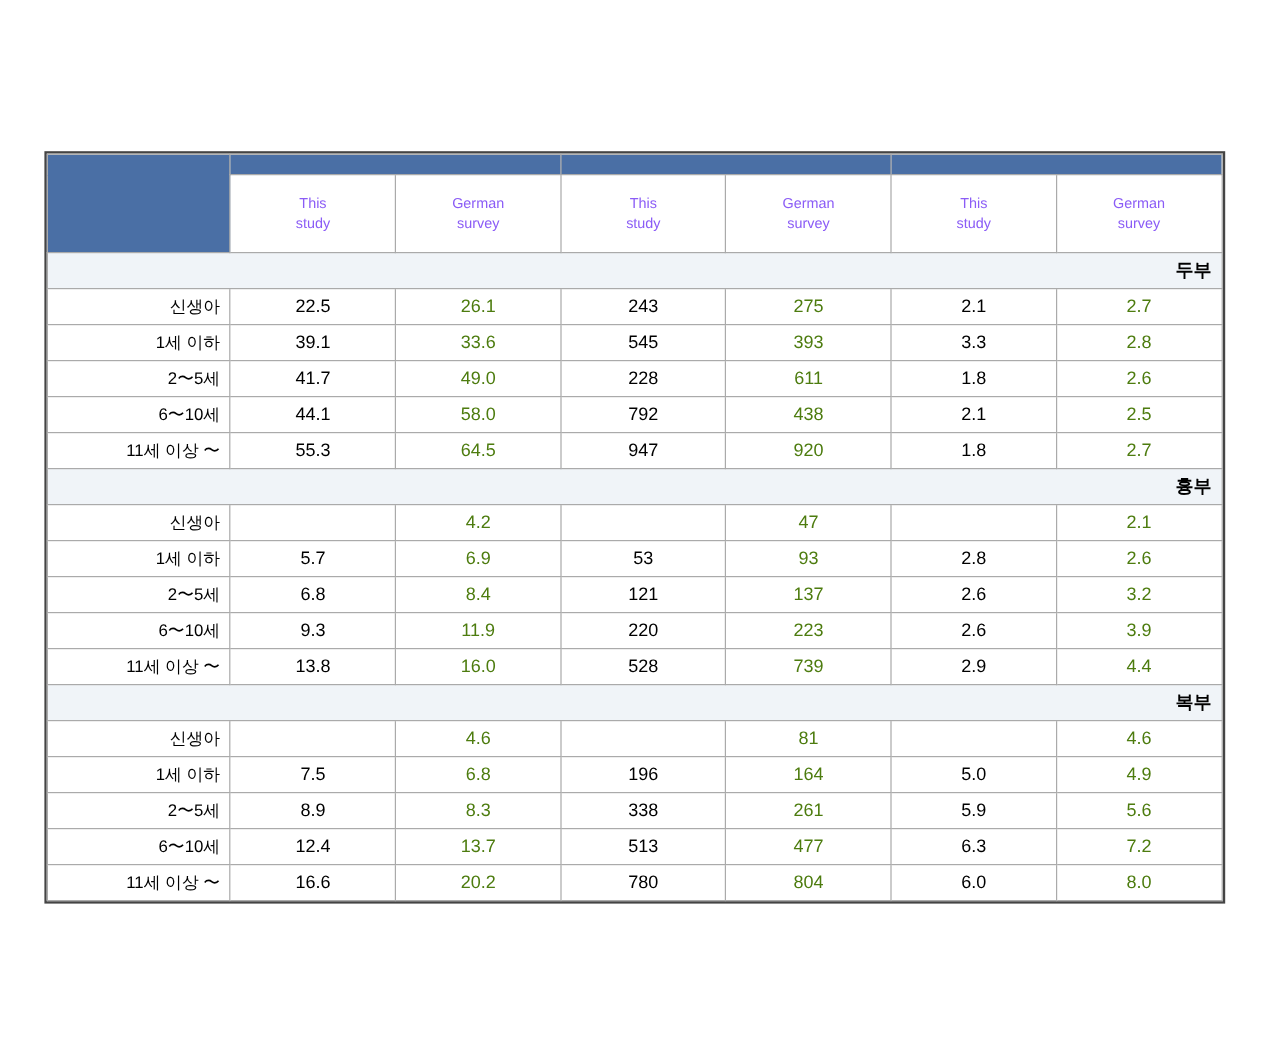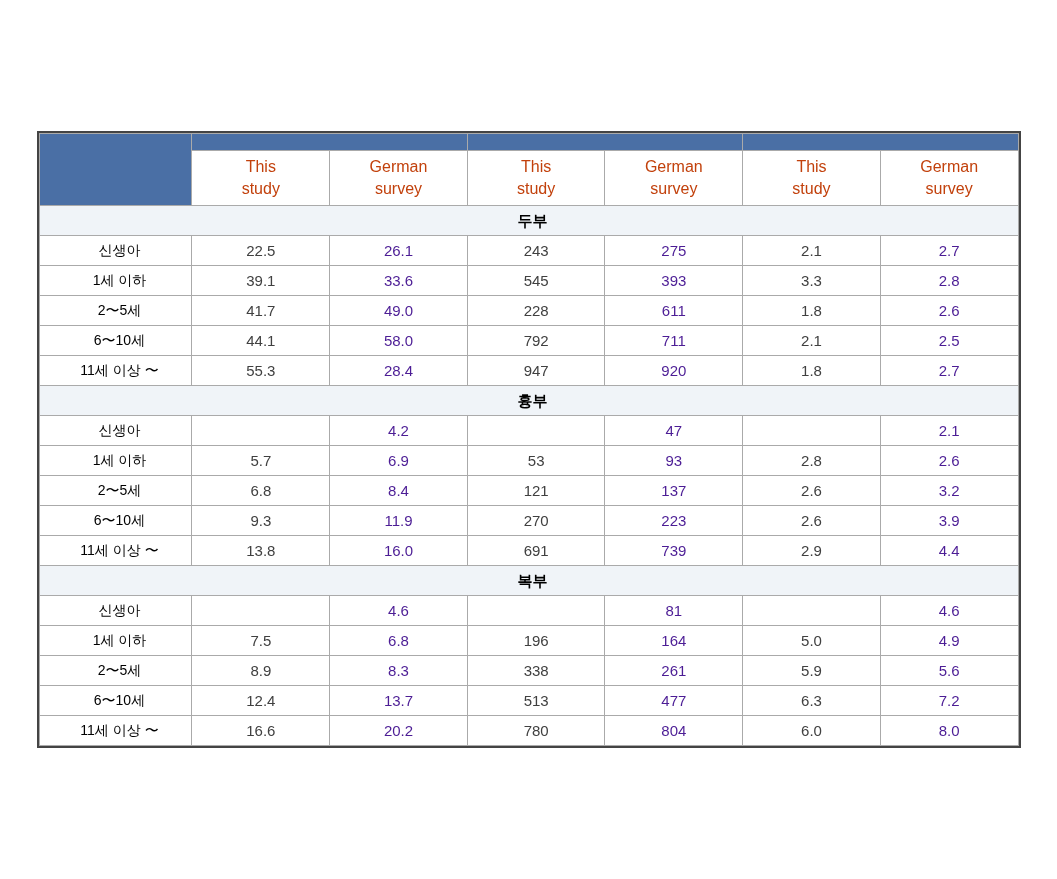--- a/index.html
+++ b/index.html
@@ -31,50 +31,50 @@
     
     .header-main th {
       background-color: #4a6fa5;
       color: #fff;
       font-weight: bold;
       font-size: 15px;
       padding: 8px 6px;
     }
     .header-sub th {
       background-color: #fff;
-      color: #c2410c;
+      color: #8b5cf6;
       font-weight: normal;
-      font-size: 16px;
-      padding: 5px 4px;
+      font-size: 12px;
+      padding: 15px 4px;
     }
     
     .category-row td {
       background-color: #f0f4f8;
       font-weight: bold;
       color: #000;
       font-size: 15px;
     }
     
     .data-row td {
       background-color: #fff;
     }
     .data-row td:first-child {
       color: #000;
       font-size: 14px;
       margin-left: 16px;
     }
     .this-study {
-      color: #404040;
+      color: #000000;
     }
     .german-survey {
-      color: #4c1d95;
+      color: #4d7c0f;
     }
     .col-protocol {
       width: 150px;
-      text-align: center;
+      text-align: right;
       padding-left: 16px;
     }
     .col-data {
       width: 135px;
     }
   </style>
 </head>
 <body>
 
 <div class="table-wrapper">
@@ -124,28 +124,28 @@
           <td class="col-data this-study">228</td>
           <td class="col-data german-survey">611</td>
           <td class="col-data this-study">1.8</td>
           <td class="col-data german-survey">2.6</td>
         </tr>
         <tr class="data-row">
           <td class="col-protocol">6〜10세</td>
           <td class="col-data this-study">44.1</td>
           <td class="col-data german-survey">58.0</td>
           <td class="col-data this-study">792</td>
-          <td class="col-data german-survey">711</td>
+          <td class="col-data german-survey">438</td>
           <td class="col-data this-study">2.1</td>
           <td class="col-data german-survey">2.5</td>
         </tr>
         <tr class="data-row">
           <td class="col-protocol">11세  이상 〜</td>
           <td class="col-data this-study">55.3</td>
-          <td class="col-data german-survey">28.4</td>
+          <td class="col-data german-survey">64.5</td>
           <td class="col-data this-study">947</td>
           <td class="col-data german-survey">920</td>
           <td class="col-data this-study">1.8</td>
           <td class="col-data german-survey">2.7</td>
         </tr>
         <tr class="category-row">
           <td colspan="7" class="col-protocol">흉부</td>
         </tr>
         <tr class="data-row">
           <td class="col-protocol">신생아</td>
@@ -171,30 +171,30 @@
           <td class="col-data german-survey">8.4</td>
           <td class="col-data this-study">121</td>
           <td class="col-data german-survey">137</td>
           <td class="col-data this-study">2.6</td>
           <td class="col-data german-survey">3.2</td>
         </tr>
         <tr class="data-row">
           <td class="col-protocol">6〜10세</td>
           <td class="col-data this-study">9.3</td>
           <td class="col-data german-survey">11.9</td>
-          <td class="col-data this-study">270</td>
+          <td class="col-data this-study">220</td>
           <td class="col-data german-survey">223</td>
           <td class="col-data this-study">2.6</td>
           <td class="col-data german-survey">3.9</td>
         </tr>
         <tr class="data-row">
           <td class="col-protocol">11세  이상 〜</td>
           <td class="col-data this-study">13.8</td>
           <td class="col-data german-survey">16.0</td>
-          <td class="col-data this-study">691</td>
+          <td class="col-data this-study">528</td>
           <td class="col-data german-survey">739</td>
           <td class="col-data this-study">2.9</td>
           <td class="col-data german-survey">4.4</td>
         </tr>
         <tr class="category-row">
           <td colspan="7" class="col-protocol">복부</td>
         </tr>
         <tr class="data-row">
           <td class="col-protocol">신생아</td>
           <td class="col-data this-study"></td>

